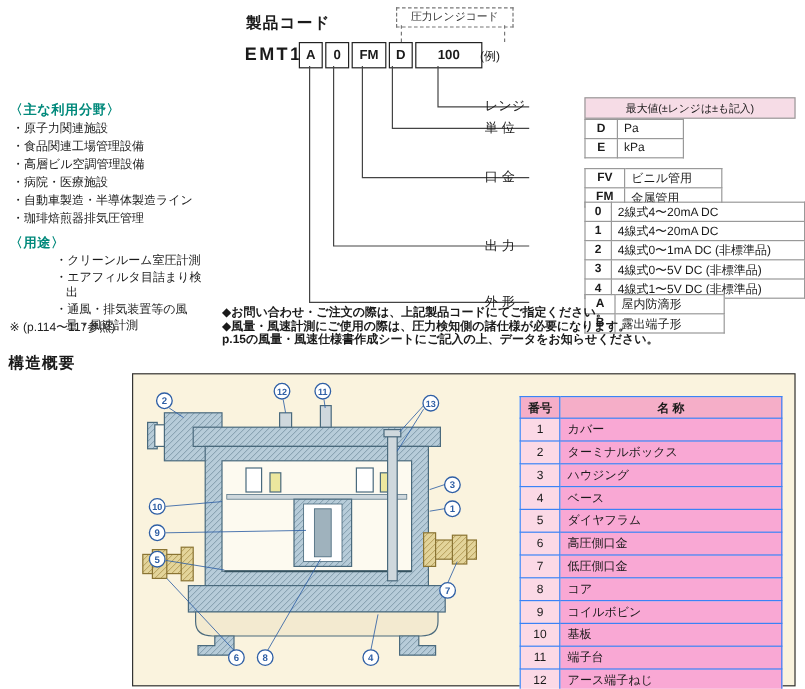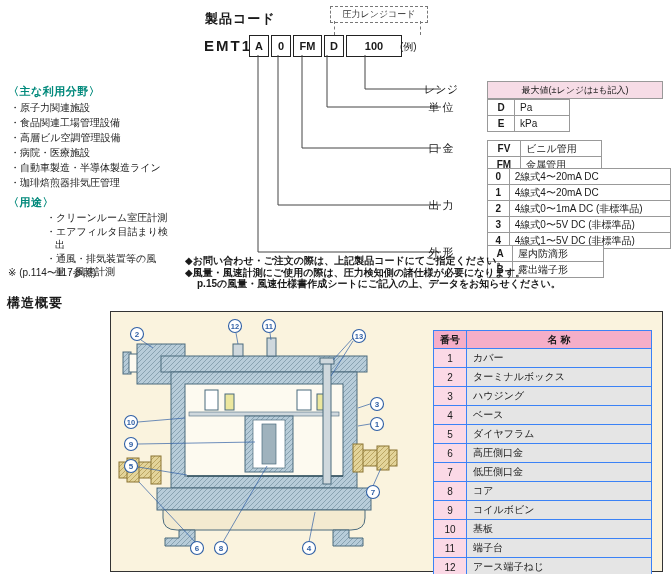--- a/index.html
+++ b/index.html
@@ -14,36 +14,36 @@
   .pc-title{font-size:13px;font-weight:bold;letter-spacing:1px;}
   .pc-base{font-size:15px;font-weight:bold;letter-spacing:2px;}
   .seg-row{display:flex;gap:2px;}
   .seg{border:1px solid #222;height:20px;display:flex;align-items:center;justify-content:center;
        font-size:11px;font-weight:bold;background:#fff;}
   .w18{width:18px;}.w27{width:27px;}.w54{width:54px;}
   .range-label-box{border:1px dashed #777;font-size:9px;display:flex;align-items:center;
        justify-content:center;color:#333;background:#fff;}
   .vdash{border-left:1px dashed #777;width:0;}
   .example{font-size:10px;}
-  .tbl-label{font-size:11px;text-align:center;line-height:12px;}
+  .tbl-label{font-size:11px;text-align:left;line-height:12px;}
   .range-bar{border:1px solid #999;background:#f6dce6;font-size:9px;display:flex;
        align-items:center;justify-content:center;}
   table.code{border-collapse:collapse;position:absolute;}
   table.code td{border:1px solid #999;height:15px;font-size:10px;background:#fff;}
   td.cc{text-align:center;font-weight:bold;padding:0 3px;}
   td.dc{padding:0 5px;white-space:nowrap;}
   .note-line{font-size:10px;line-height:11.5px;white-space:nowrap;}
-  .note-indent{margin-left:12px;}
+  .note-indent{}
   .sec-title{font-size:13px;font-weight:bold;letter-spacing:1px;}
   .diagram-box{border:1.5px solid #333;background:#faf3de;}
   table.parts{border-collapse:collapse;position:absolute;background:#fff;}
   table.parts th,table.parts td{border:1px solid #3b82f6;font-size:10px;height:16px;}
   table.parts th{background:#f5aec8;font-weight:bold;padding:0 6px;height:17px;}
   td.num{background:#fbd9e6;text-align:center;width:30px;}
-  td.nm{background:#e5e5e5;width:172px;padding:0 6px;white-space:nowrap;}
+  td.nm{background:#f9a8d4;width:172px;padding:0 6px;white-space:nowrap;}
   svg{display:block;}
 </style>
 </head>
 <body>
 
 <div class="page">
 
   <div class="abs sb-head" style="left:8px;top:84px;">〈主な利用分野〉</div>
   <div class="abs" style="left:10px;top:100px;width:170px;">
     <div class="sb-item">・原子力関連施設</div>

